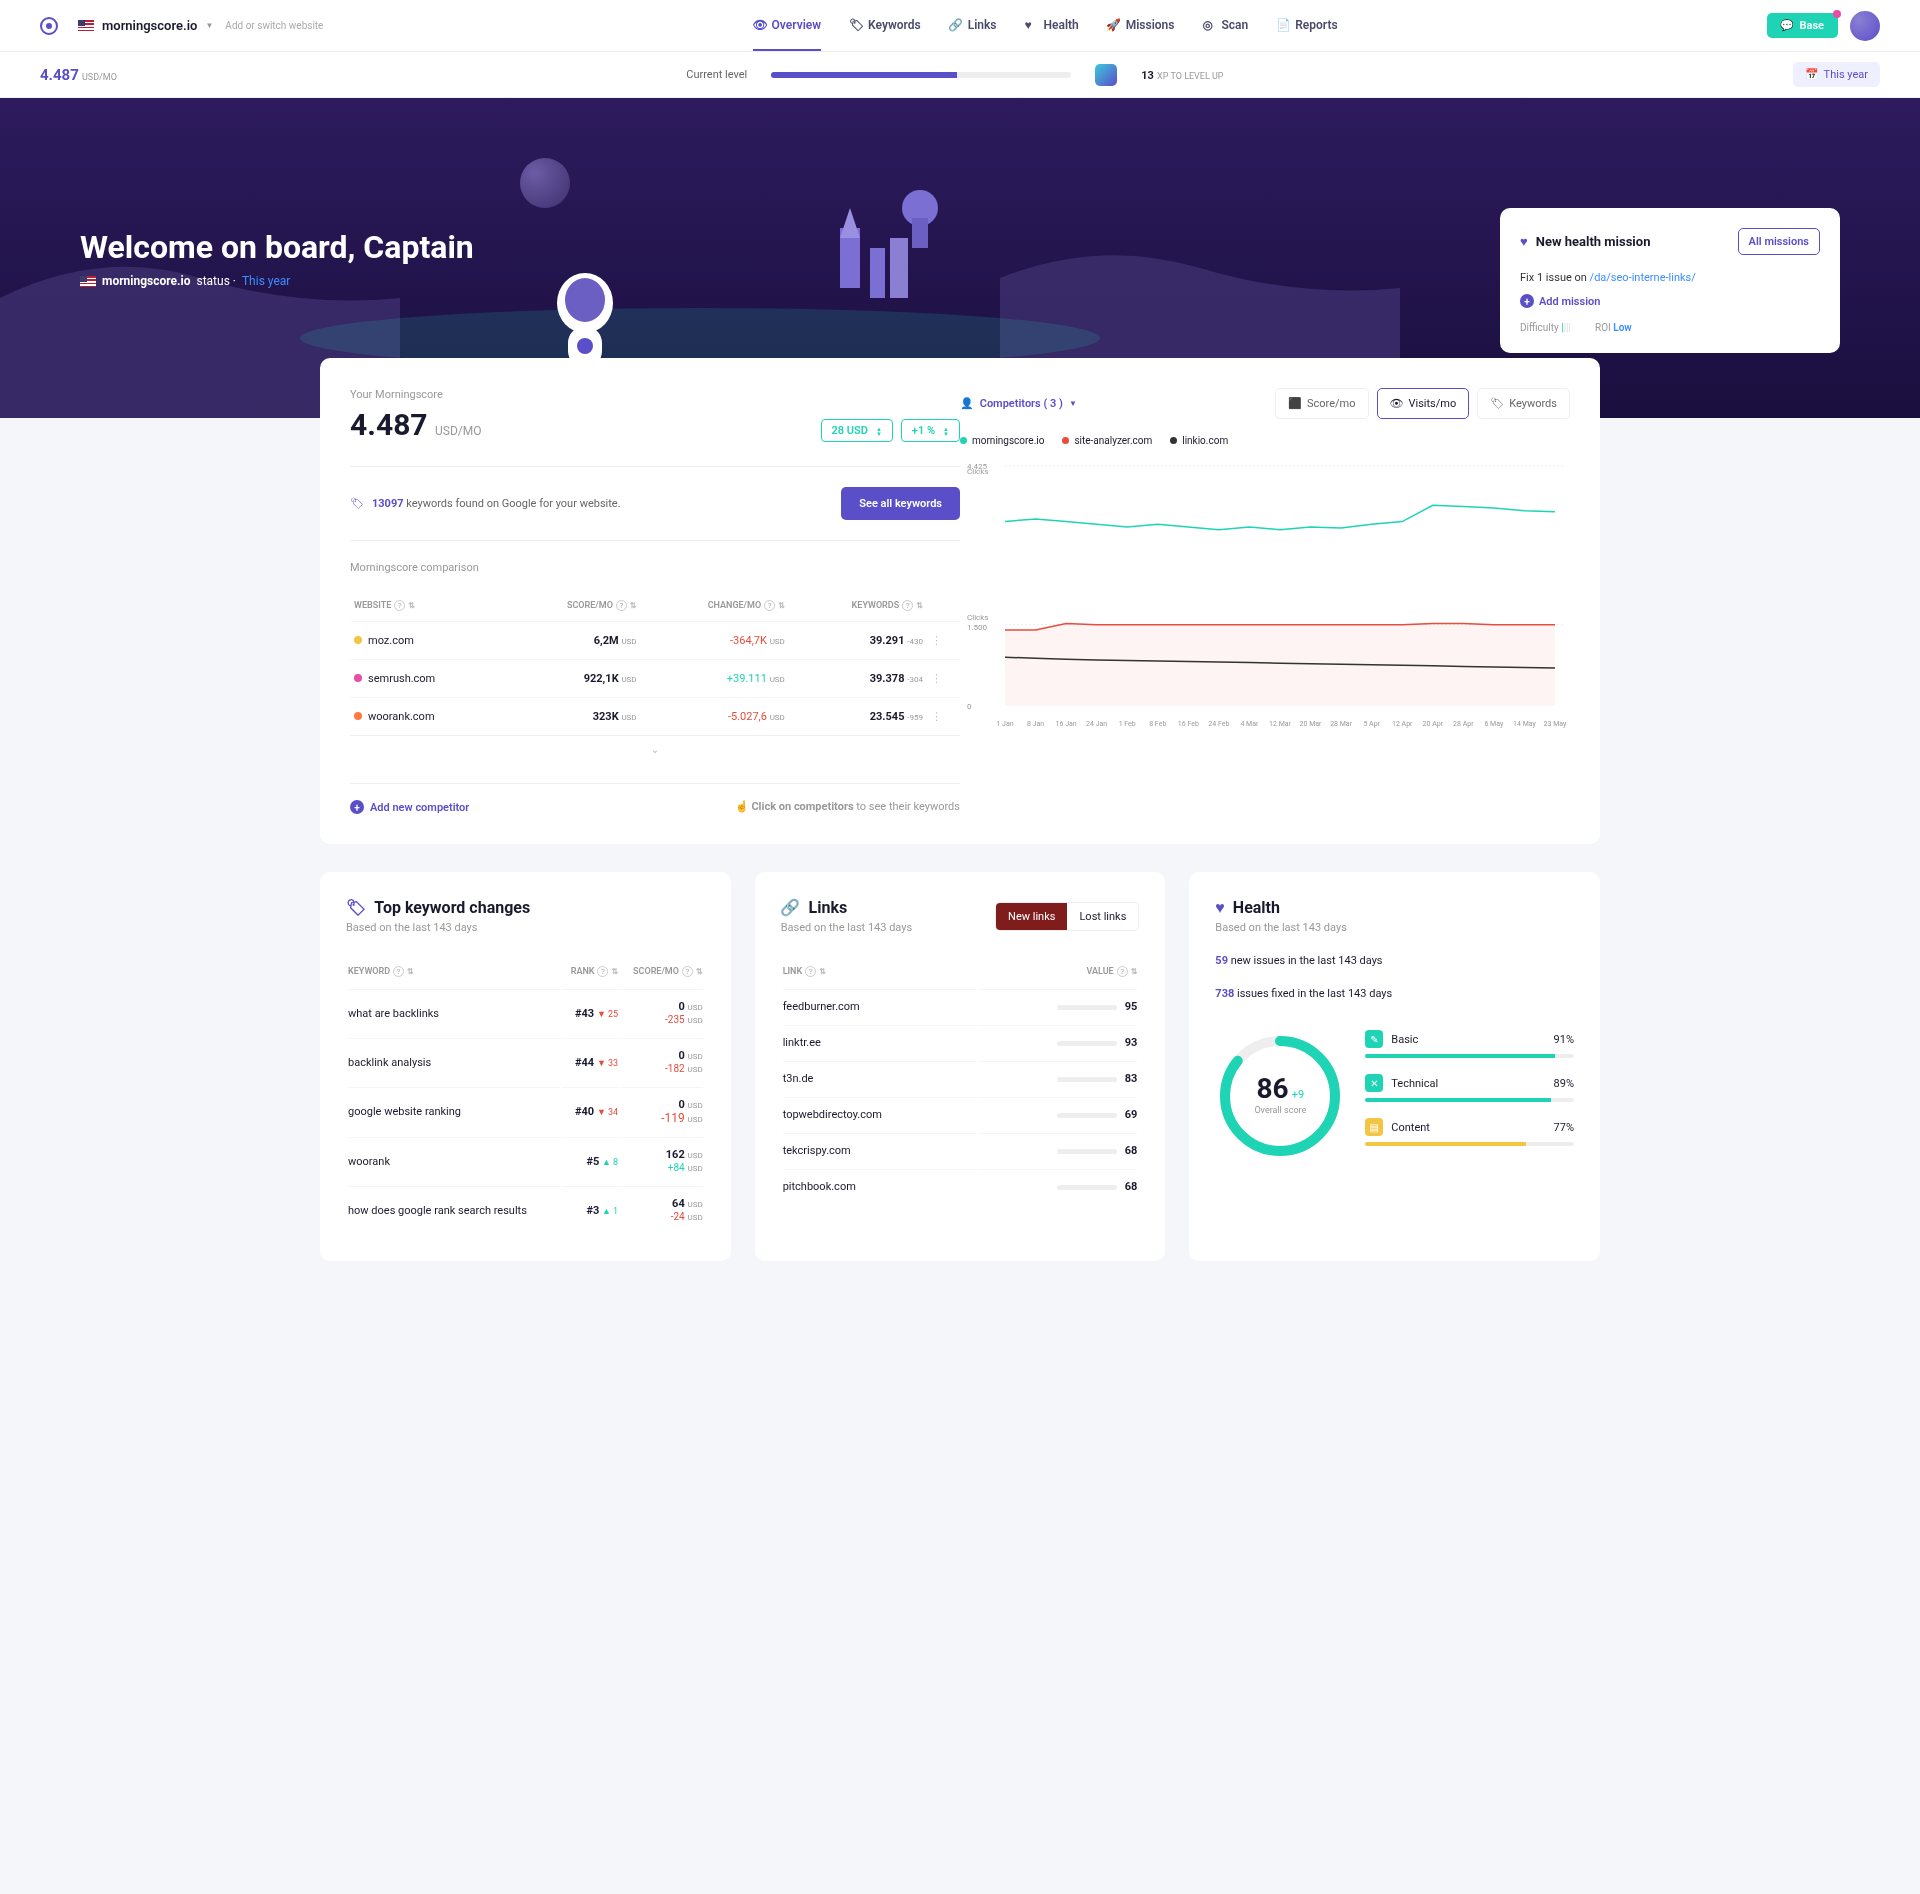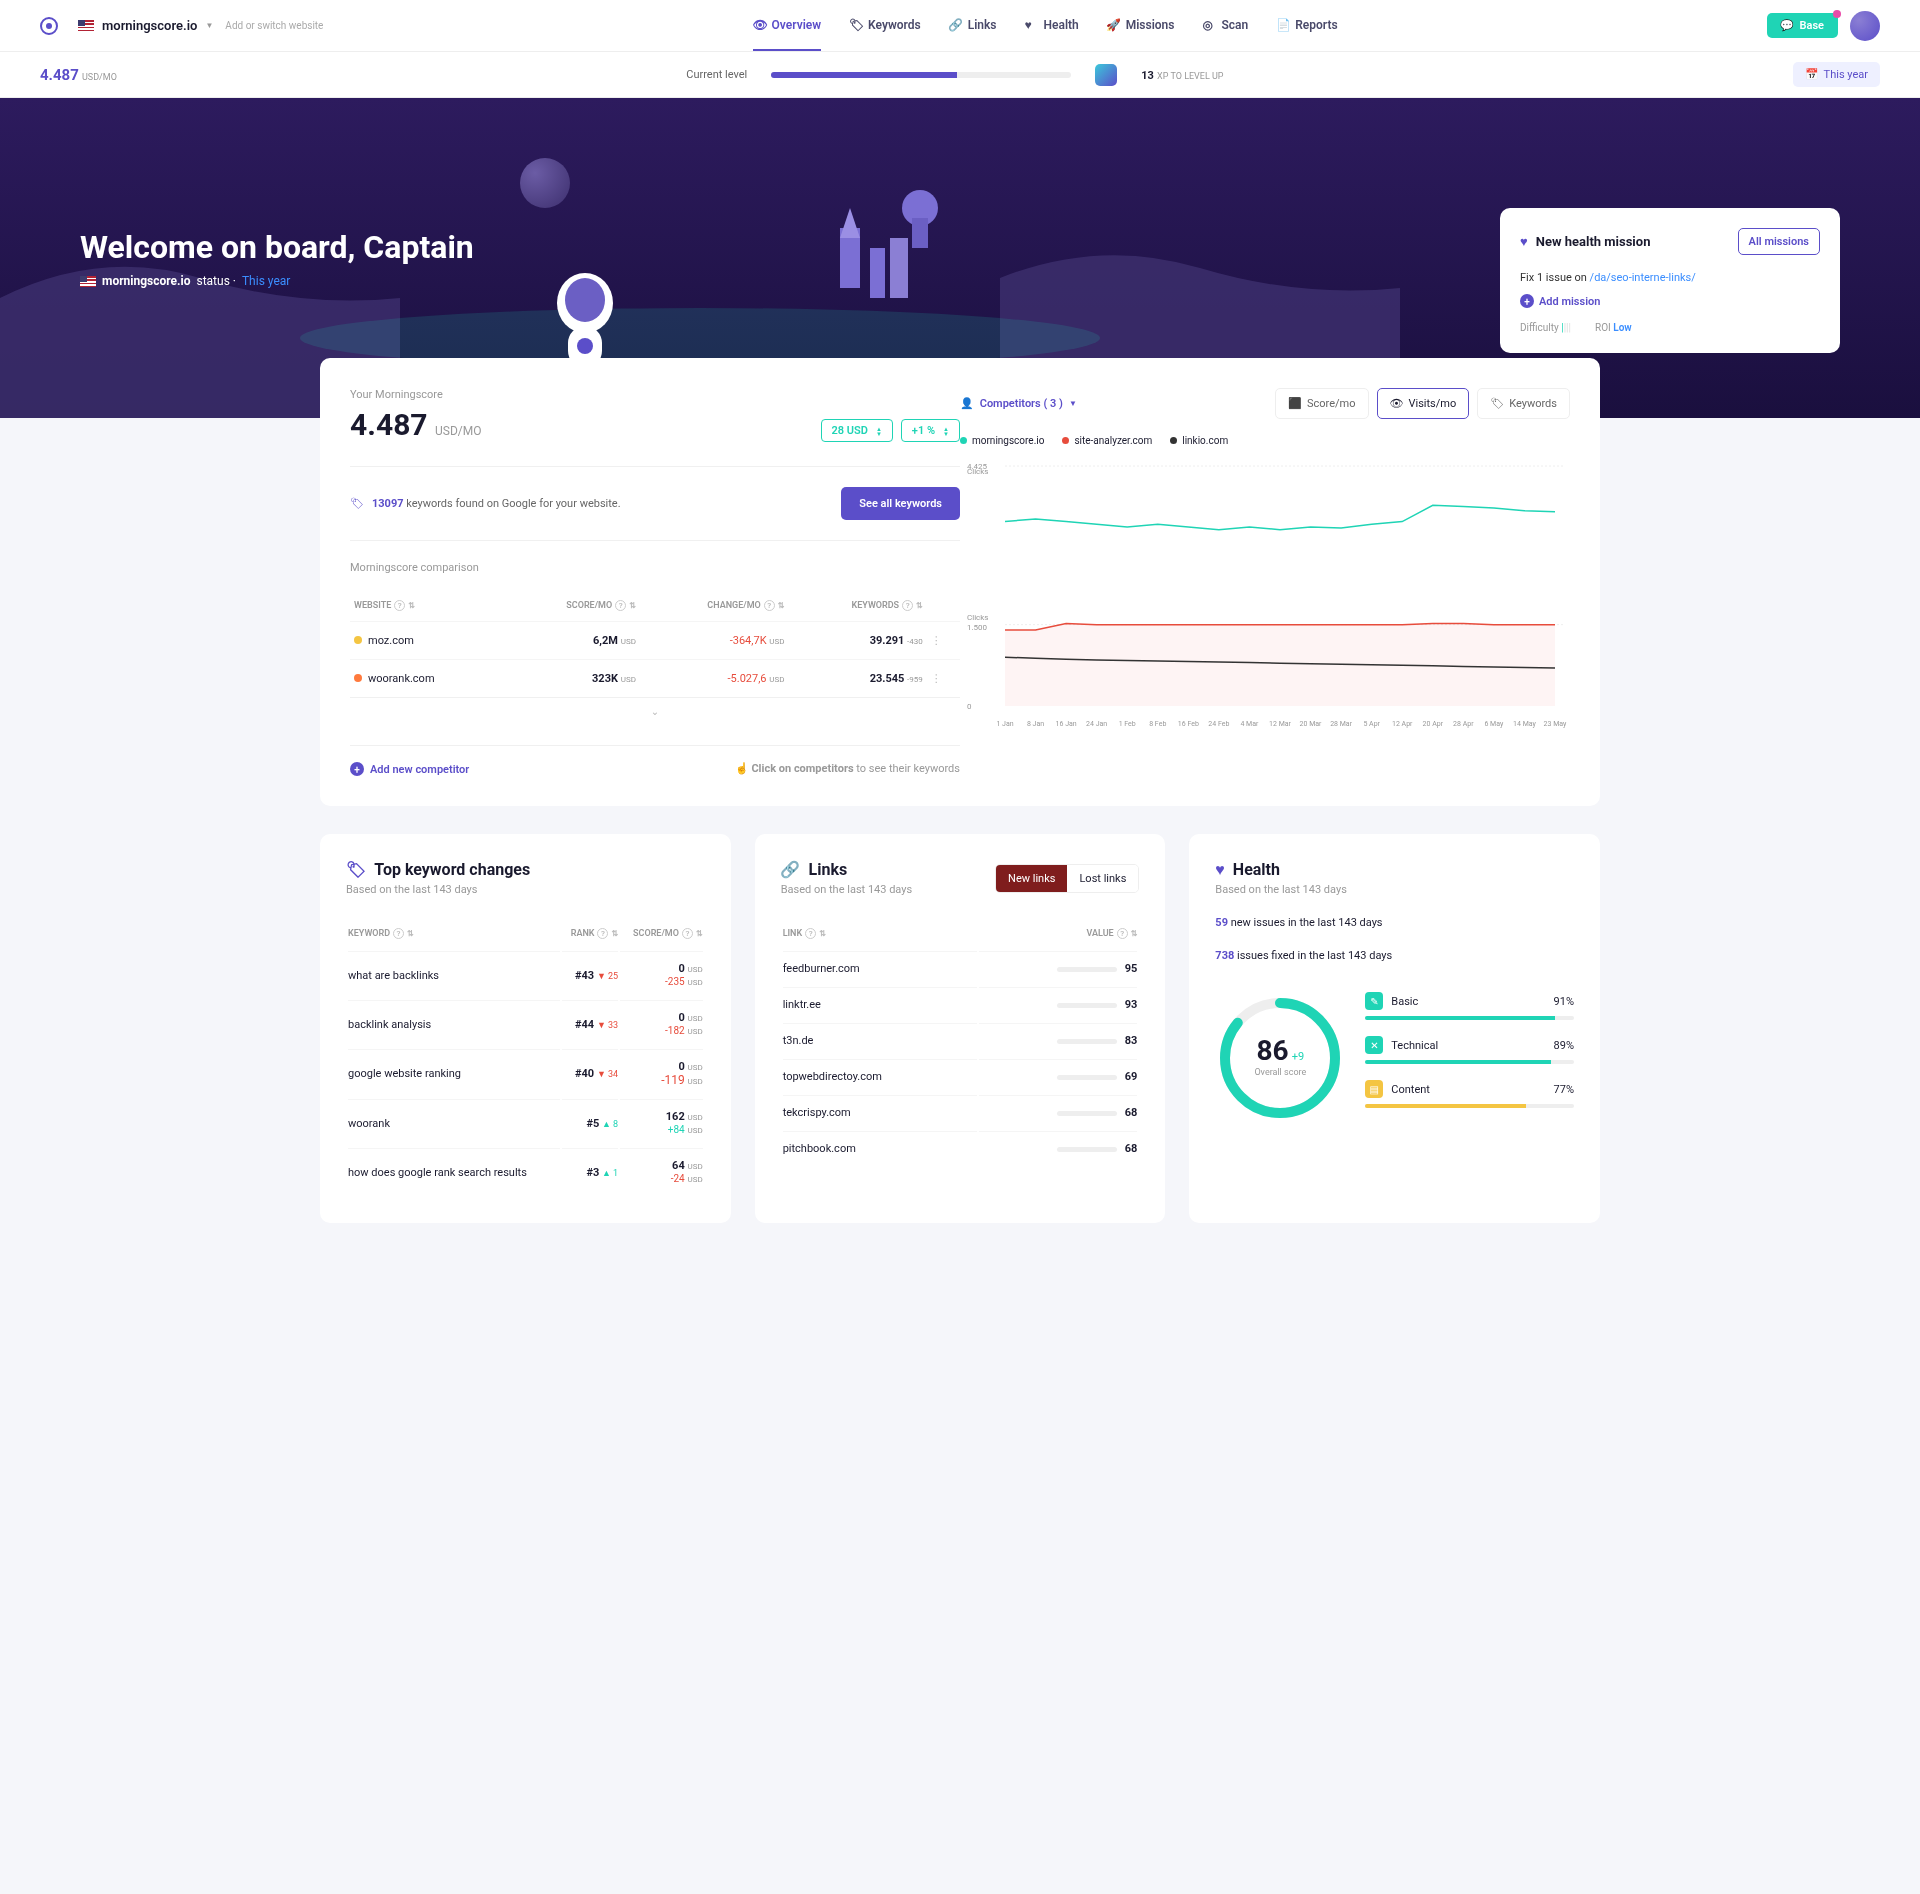--- a/index.html
+++ b/index.html
@@ -260,20 +260,27 @@
           </thead>
         <tbody id="comp-body">
             <tr>
               <td><span class="dot" style="background:#f4c542"></span>moz.com</td>
               <td><b>6,2M</b> <span class="tiny">USD</span></td>
               <td><span class="neg">-364,7K</span> <span class="tiny">USD</span></td>
               <td><b>39.291</b> <span class="tiny neg">-430</span></td>
               <td class="more-dots">⋮</td>
             </tr>
             <tr>
+              <td><span class="dot" style="background:#e94ba8"></span>semrush.com</td>
+              <td><b>922,1K</b> <span class="tiny">USD</span></td>
+              <td><span class="pos">+39.111</span> <span class="tiny">USD</span></td>
+              <td><b>39.378</b> <span class="tiny neg">-304</span></td>
+              <td class="more-dots">⋮</td>
+            </tr>
+            <tr>
               <td><span class="dot" style="background:#ff7a3d"></span>woorank.com</td>
               <td><b>323K</b> <span class="tiny">USD</span></td>
               <td><span class="neg">-5.027,6</span> <span class="tiny">USD</span></td>
               <td><b>23.545</b> <span class="tiny neg">-959</span></td>
               <td class="more-dots">⋮</td>
             </tr>
           </tbody>
       </table>
       <div class="expand-row">⌄</div>
       <div class="table-footer">

